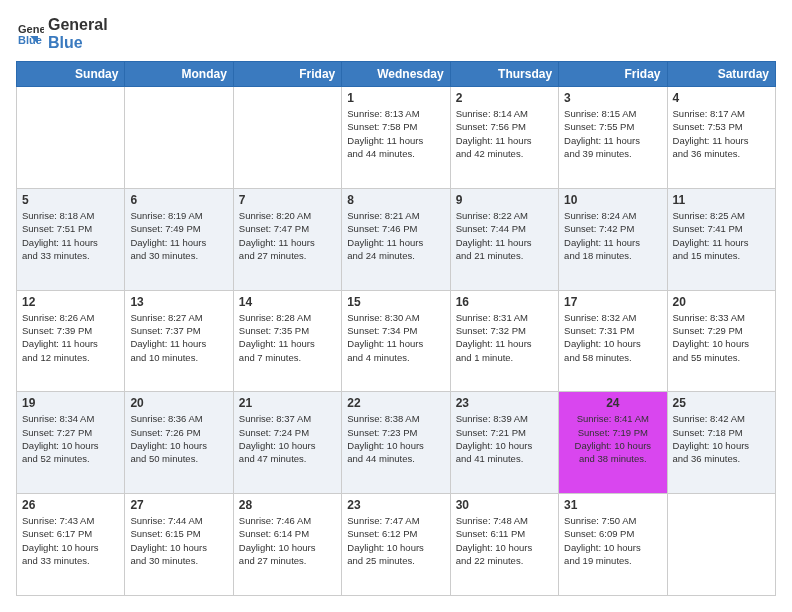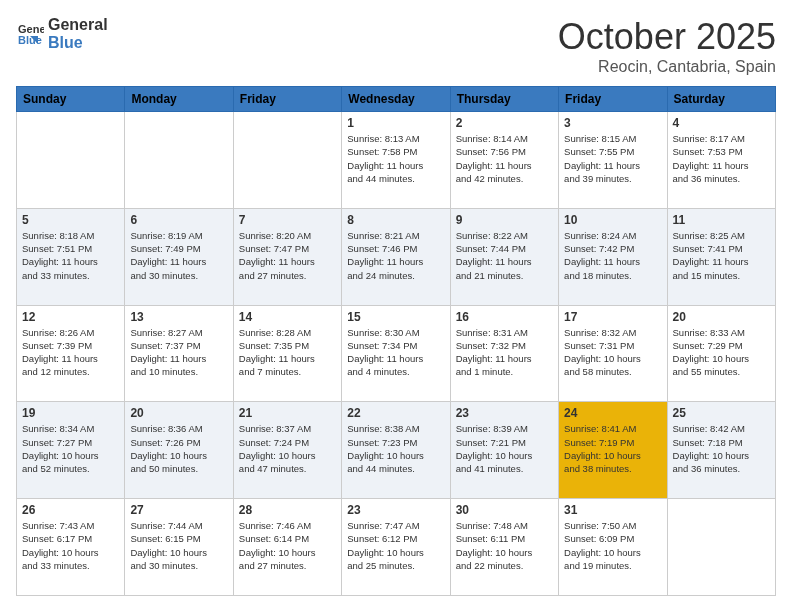--- a/index.html
+++ b/index.html
@@ -46,24 +46,24 @@
     }
     .calendar {
       border: 1px solid #ccc;
       border-collapse: collapse;
       width: 100%;
       flex: 1;
       table-layout: fixed;
     }
     .calendar th {
       background-color: #3a7abf;
-      color: #000000;
+      color: #ffffff;
       font-size: 12px;
       font-weight: bold;
-      text-align: left;
+      text-align: right;
       padding: 5px 6px;
       border: 1px solid #2a6aaf;
     }
     .calendar td {
       border: 1px solid #ccc;
       vertical-align: top;
       padding: 4px 5px;
       font-size: 10px;
       color: #333;
       background: #fff;
@@ -109,24 +109,20 @@
         <polygon points="14,16 22,16 22,24" fill="#3a7abf"></polygon>
         <text x="2" y="24" font-size="11" font-weight="bold" fill="#3a7abf" font-family="Arial">Blue</text>
       </svg>
       <div>
         <div style="display:flex; flex-direction:column; line-height:1.1;">
           <span style="font-size:16px; font-weight:bold; color:#333;">General</span>
           <span style="font-size:16px; font-weight:bold; color:#3a7abf;">Blue</span>
         </div>
       </div>
     </div>
-    <div class="title-block">
-      <div class="month-title">October 2025</div>
-      <div class="location-title">Reocin, Cantabria, Spain</div>
-    </div>
   </div>
 
   <table class="calendar">
     <thead>
       <tr>
         <th>Sunday</th>
         <th>Monday</th>
         <th>Friday</th>
         <th>Wednesday</th>
         <th>Thursday</th>
@@ -299,21 +295,21 @@
 Daylight: 10 hours
 and 44 minutes.</div>
           </td>
           <td style="background: rgb(238, 242, 247);">
             <span class="day-number">23</span>
             <div class="day-info" style="white-space: pre-line;">Sunrise: 8:39 AM
 Sunset: 7:21 PM
 Daylight: 10 hours
 and 41 minutes.</div>
           </td>
-          <td style="background: #eab308;">
+          <td style="background: #d946ef; text-align: center;">
             <span class="day-number">24</span>
             <div class="day-info" style="white-space: pre-line;">Sunrise: 8:41 AM
 Sunset: 7:19 PM
 Daylight: 10 hours
 and 38 minutes.</div>
           </td>
           <td style="background: rgb(238, 242, 247);">
             <span class="day-number">25</span>
             <div class="day-info" style="white-space: pre-line;">Sunrise: 8:42 AM
 Sunset: 7:18 PM

